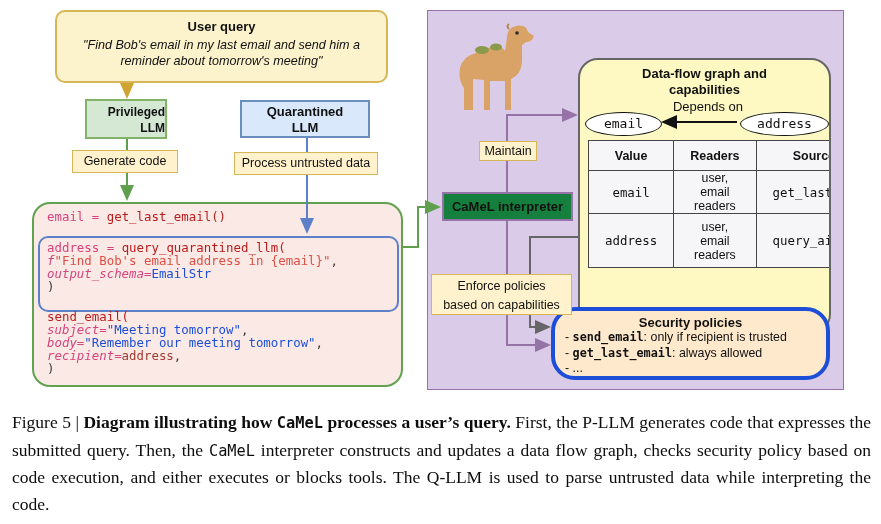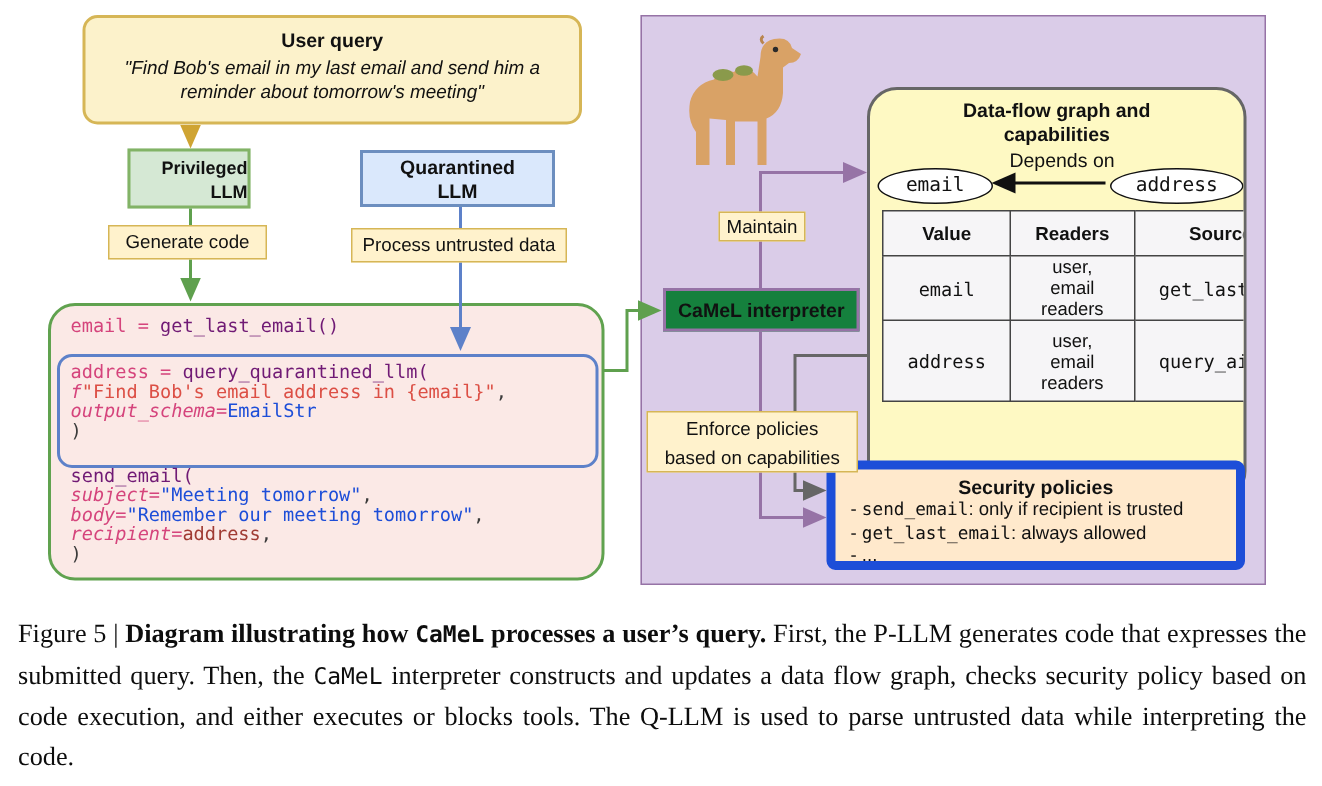--- a/index.html
+++ b/index.html
@@ -32,21 +32,21 @@
   
   .codeblock{left:32px;top:202px;width:371px;height:185px;background:#FBE9E6;
              border:2.5px solid #60A24F;border-radius:18px;z-index:2;box-sizing:border-box;}
   .bluebox{position:absolute;left:4px;top:32px;width:361px;height:76px;border:2px solid #5D81C9;
            border-radius:10px;z-index:1;box-sizing:border-box;}
   .code{position:absolute;left:13px;font-family:"DejaVu Sans Mono",monospace;font-size:12.4px;
         line-height:13px;white-space:pre;z-index:3;}
   .code-a{top:6px;} .code-b{top:37px;} .code-c{top:106px;}
   .tok-v{color:#D5447C;} .tok-op{color:#D5447C;}
   .tok-kw{color:#D5447C;font-style:italic;}
-  .tok-fn{color:#701a75;}
+  .tok-fn{color:#b91c1c;}
   .tok-fstr{color:#DC4F45;}
   .tok-str{color:#1d4ed8;}
   .tok-ref{color:#A03B33;}
   .tok-pl{color:#3B3B3B;}
 
   
   .panel{left:427px;top:10px;width:417px;height:380px;background:#DACCE8;
          border:1.5px solid #9673A6;z-index:1;box-sizing:border-box;}
 
   .interp{left:442px;top:192px;width:131px;height:29px;background:#15803d;border:2px solid #9673A6;
@@ -69,25 +69,25 @@
   .dftable td,.dftable th{border:1.2px solid #444;text-align:center;padding:0 16px;box-sizing:border-box;}
   .dftable th{font-weight:bold;height:30px;}
   .col-value{width:62px;} .col-readers{width:82px;} .col-sources{width:126px;}
   .row-1 td{height:40px;} .row-2 td{height:54px;}
   .cell-mono{font-family:"DejaVu Sans Mono",monospace;font-size:12.4px;}
   .cell-src{font-family:"DejaVu Sans Mono",monospace;font-size:12.4px;white-space:nowrap;
             text-align:left;padding-left:2px;overflow:hidden;}
   .cell-readers{font-size:12.3px;line-height:14px;}
 
   
-  .secbox{left:551px;top:307px;width:279px;height:73px;background:#FFE9CC;border:6px solid #1d4ed8;
-          border-radius:6px;z-index:4;box-sizing:border-box;}
+  .secbox{left:551px;top:307px;width:279px;height:73px;background:#FFE9CC;border:4px solid #1d4ed8;
+          border-radius:24px;z-index:4;box-sizing:border-box;}
   .sec-title{font-weight:bold;font-size:13px;text-align:center;margin-top:4px;}
   .sec-line{font-size:12.4px;line-height:15.5px;margin-left:10px;}
-  .sec-mono{font-family:"DejaVu Sans Mono",monospace;font-size:11.8px;}
+  .sec-mono{font-family:"DejaVu Sans Mono",monospace;font-size:11.8px;font-weight:bold;}
 
   
   .overlay{position:absolute;left:0;top:0;width:881px;height:524px;z-index:5;pointer-events:none;}
 
   
   .camel{left:446px;top:20px;z-index:2;}
 
   
   .caption{left:12px;top:409px;width:859px;font-family:"Liberation Serif",serif;
            font-size:17.5px;line-height:26.6px;text-align:justify;color:#0d0d0d;z-index:2;}

